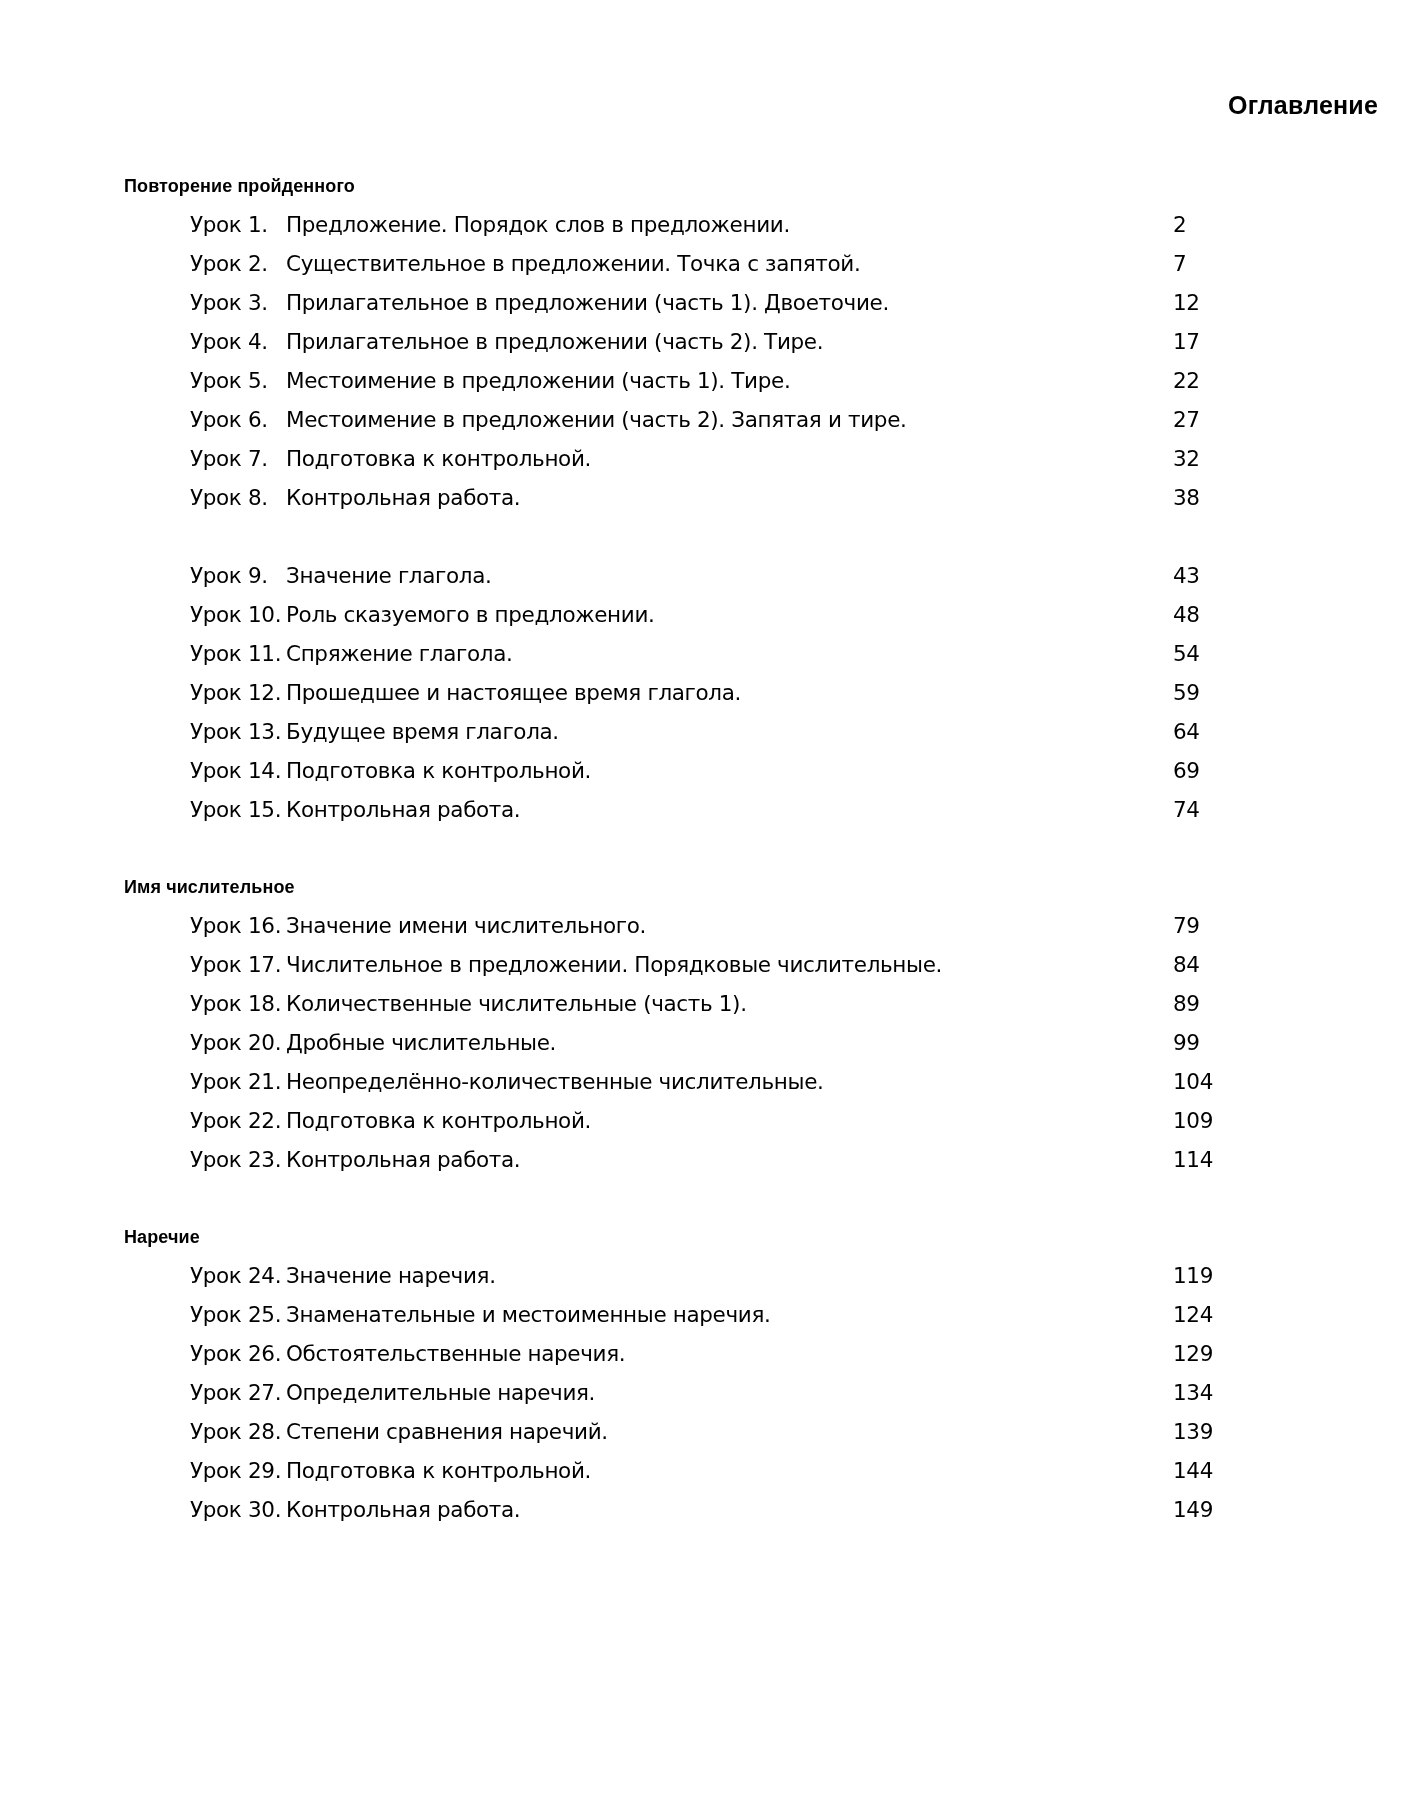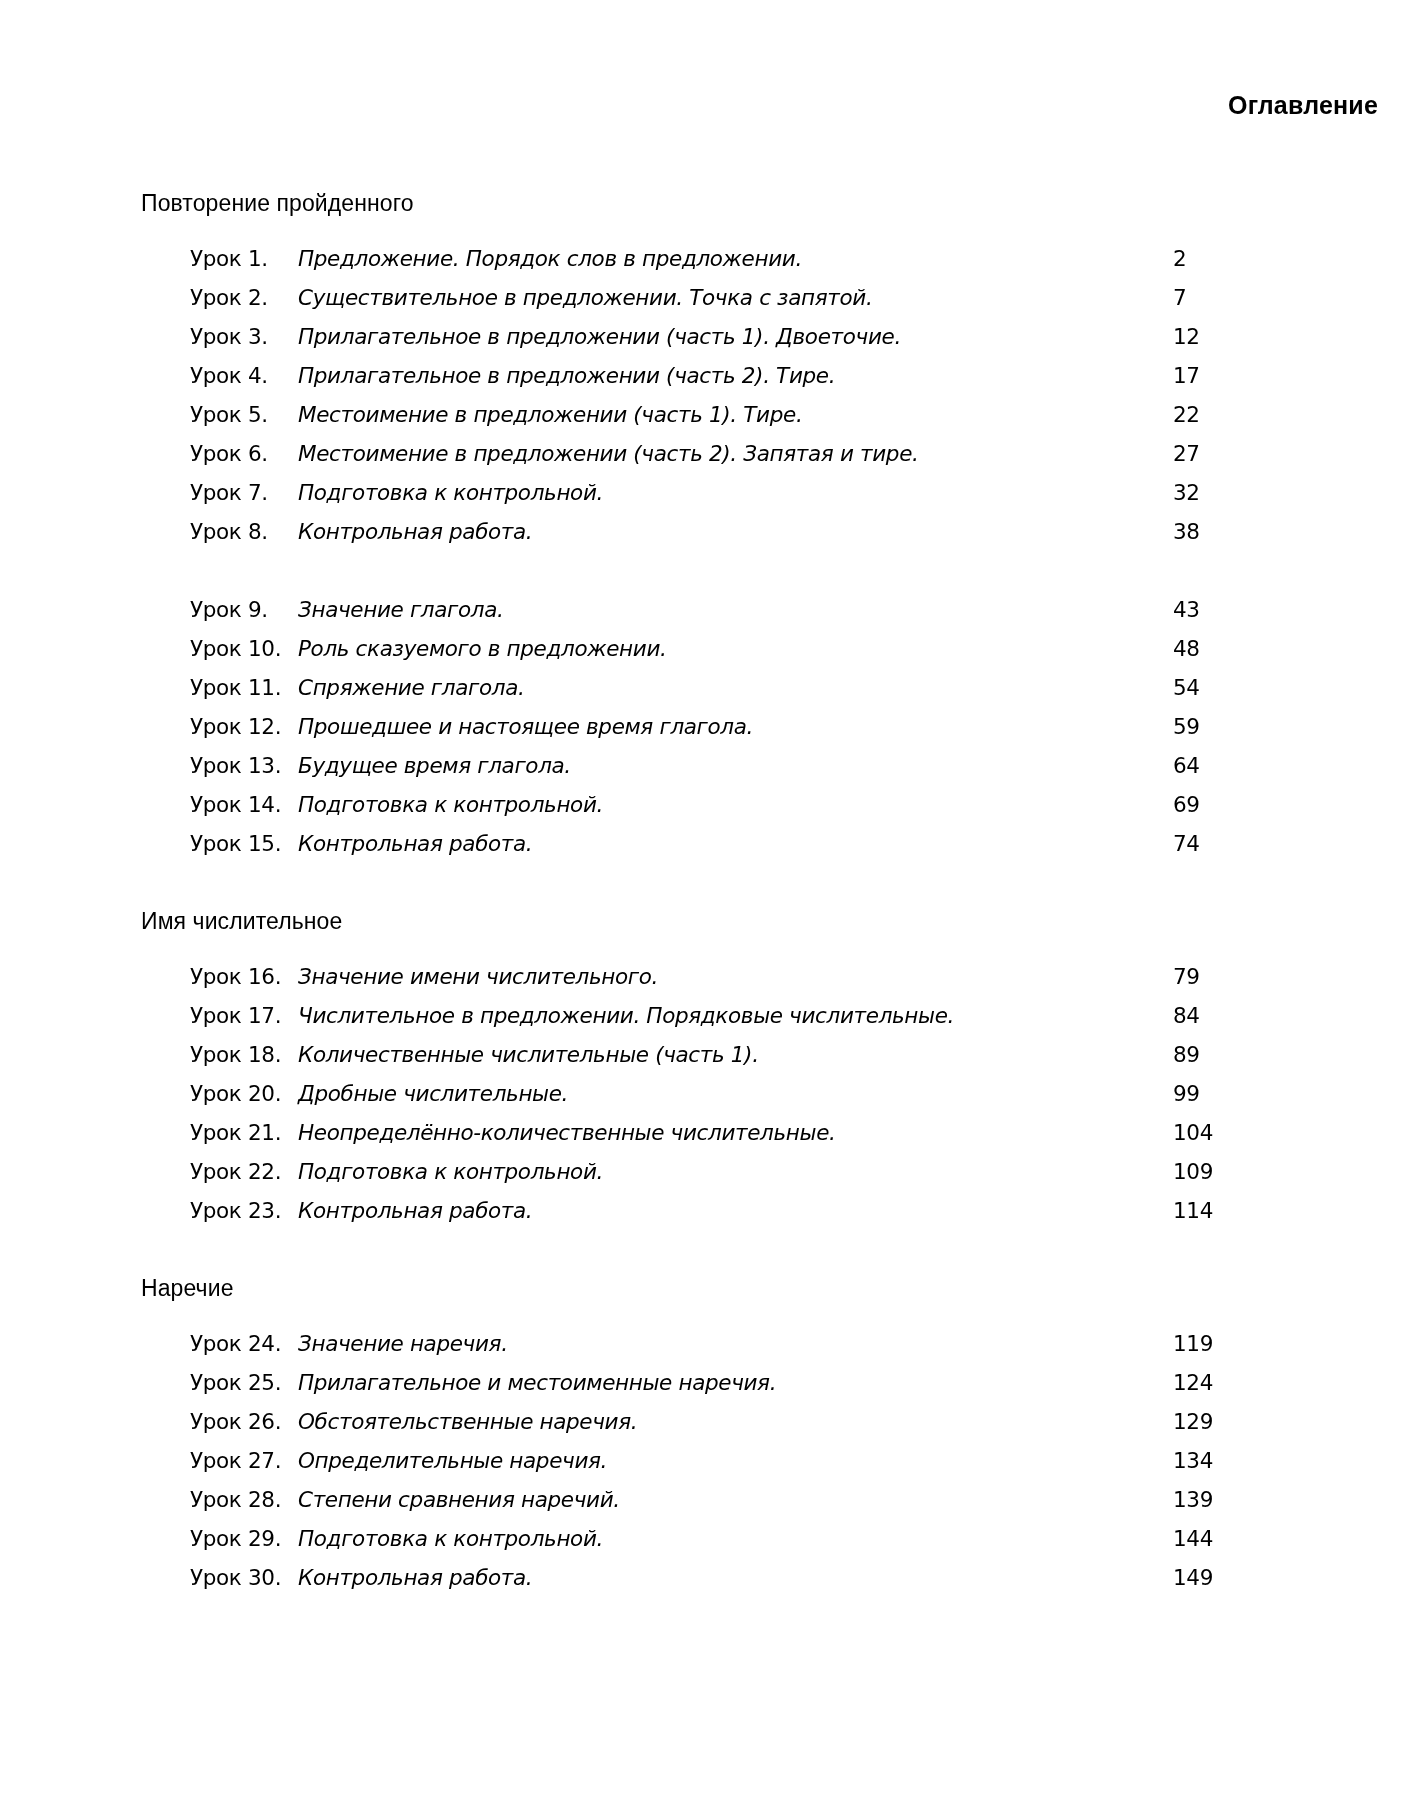--- a/index.html
+++ b/index.html
@@ -43,45 +43,44 @@
     }
     .section {
       margin: 0;
       padding: 0;
     }
     .section + .section {
       margin-top: 39px;
     }
     .section-title {
       font-family: "Liberation Sans", sans-serif;
-      font-weight: normal;
-      font-size: 23px;
+      font-weight: bold;
+      font-size: 18px;
       line-height: 38px;
       height: 38px;
-      margin: 17px;
+      margin: 0;
       letter-spacing: 0.1px;
     }
     .entry {
       position: relative;
       height: 39px;
       line-height: 39px;
       font-family: "DejaVu Sans", sans-serif;
       font-size: 21.5px;
       font-weight: normal;
       letter-spacing: -0.35px;
       white-space: nowrap;
     }
     .entry .label {
       position: absolute;
       left: 66px;
     }
     .entry .text {
       position: absolute;
-      left: 174px;
-      font-style: italic;
+      left: 162px;
     }
     .entry .page-num {
       position: absolute;
       left: 1049px;
     }
   </style>
 </head>
 <body>
 
 <div class="page">
@@ -212,21 +211,21 @@
 
     <div class="section">
       <div class="section-title">Наречие</div>
       <div class="entry">
         <span class="label">Урок 24.</span>
         <span class="text">Значение наречия.</span>
         <span class="page-num">119</span>
       </div>
       <div class="entry">
         <span class="label">Урок 25.</span>
-        <span class="text">Прилагательное и местоименные наречия.</span>
+        <span class="text">Знаменательные и местоименные наречия.</span>
         <span class="page-num">124</span>
       </div>
       <div class="entry">
         <span class="label">Урок 26.</span>
         <span class="text">Обстоятельственные наречия.</span>
         <span class="page-num">129</span>
       </div>
       <div class="entry">
         <span class="label">Урок 27.</span>
         <span class="text">Определительные наречия.</span>

